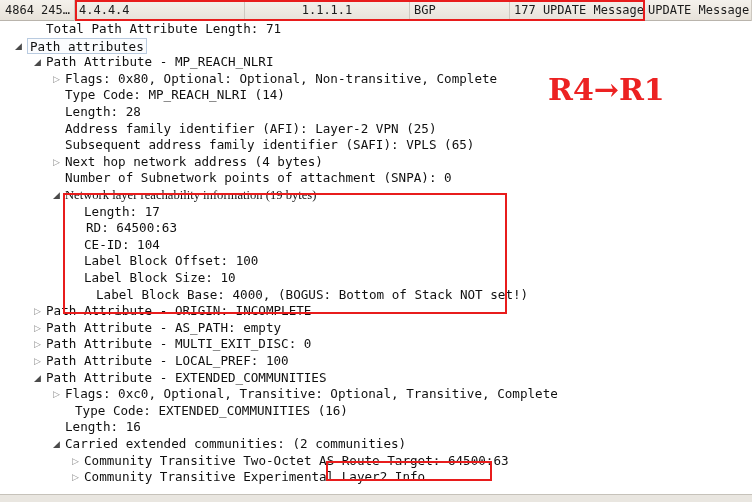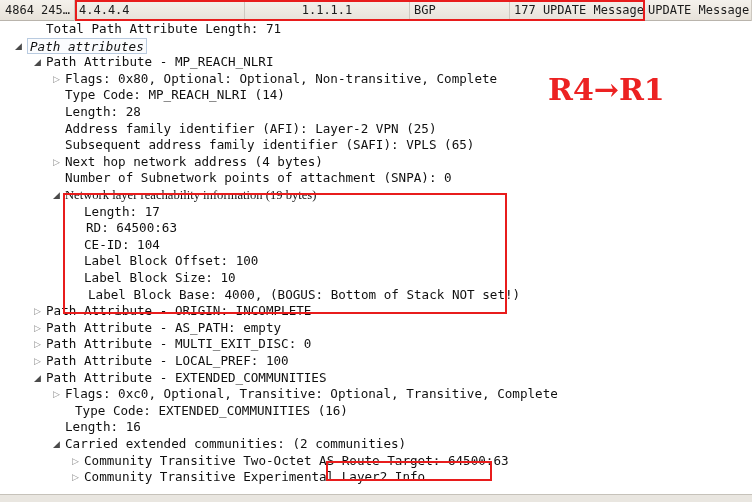--- a/index.html
+++ b/index.html
@@ -132,21 +132,21 @@
   <div class="cell c-len">177 UPDATE Message,</div>
   <div class="cell c-info">UPDATE Message</div>
 </div>
 
 <div id="detail-pane">
     <div class="tree-row" style="top: 0px; position: absolute; left: 0px; width: 752px;">
       <span class="rowtext" style="left: 46px;">Total Path Attribute Length: 71</span>
     </div>
     <div class="tree-row selected" style="top: 16.6px; position: absolute; left: 0px; width: 752px;">
       <span class="twisty open" style="left: 12px;">◢</span>
-      <span class="rowtext" style="left: 27px; font-style: italic;">Path attributes</span>
+      <span class="rowtext" style="left: 27px;">Path attributes</span>
     </div>
     <div class="tree-row" style="top: 33.2px; position: absolute; left: 0px; width: 752px;">
       <span class="twisty open" style="left: 31px;">◢</span>
       <span class="rowtext" style="left: 46px;">Path Attribute - MP_REACH_NLRI</span>
     </div>
     <div class="tree-row" style="top: 49.8px; position: absolute; left: 0px; width: 752px;">
       <span class="twisty closed" style="left: 50px;">▷</span>
       <span class="rowtext" style="left: 65px;">Flags: 0x80, Optional: Optional, Non-transitive, Complete</span>
     </div>
     <div class="tree-row" style="top: 66.4px; position: absolute; left: 0px; width: 752px;">
@@ -180,21 +180,21 @@
     </div>
     <div class="tree-row" style="top: 215.8px; position: absolute; left: 0px; width: 752px;">
       <span class="rowtext" style="left: 84px;">CE-ID: 104</span>
     </div>
     <div class="tree-row" style="top: 232.4px; position: absolute; left: 0px; width: 752px;">
       <span class="rowtext" style="left: 84px;">Label Block Offset: 100</span>
     </div>
     <div class="tree-row" style="top: 249px; position: absolute; left: 0px; width: 752px;">
       <span class="rowtext" style="left: 84px;">Label Block Size: 10</span>
     </div>
-    <div class="tree-row" style="top: 265.6px; position: absolute; left: 4px; width: 680px;">
+    <div class="tree-row" style="top: 265.6px; position: absolute; left: 12px; width: 680px;">
       <span class="rowtext" style="left: 84px;">Label Block Base: 4000, (BOGUS: Bottom of Stack NOT set!)</span>
     </div>
     <div class="tree-row" style="top: 282.2px; position: absolute; left: 0px; width: 752px;">
       <span class="twisty closed" style="left: 31px;">▷</span>
       <span class="rowtext" style="left: 46px;">Path Attribute - ORIGIN: INCOMPLETE</span>
     </div>
     <div class="tree-row" style="top: 298.8px; position: absolute; left: 0px; width: 752px;">
       <span class="twisty closed" style="left: 31px;">▷</span>
       <span class="rowtext" style="left: 46px;">Path Attribute - AS_PATH: empty</span>
     </div>

